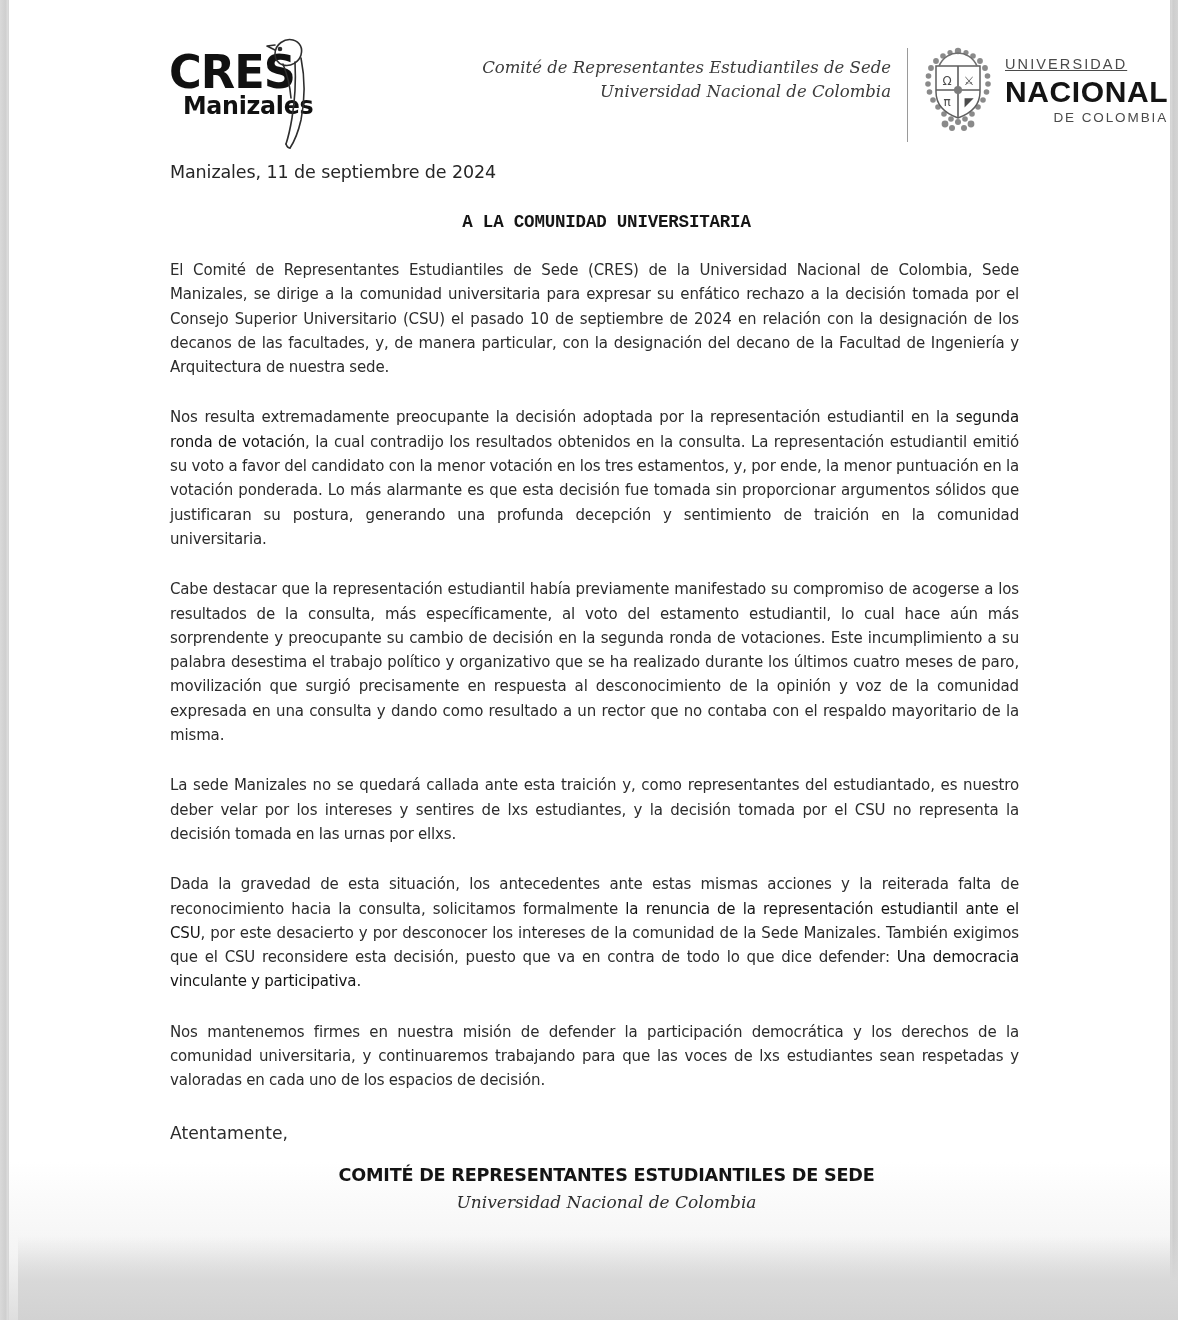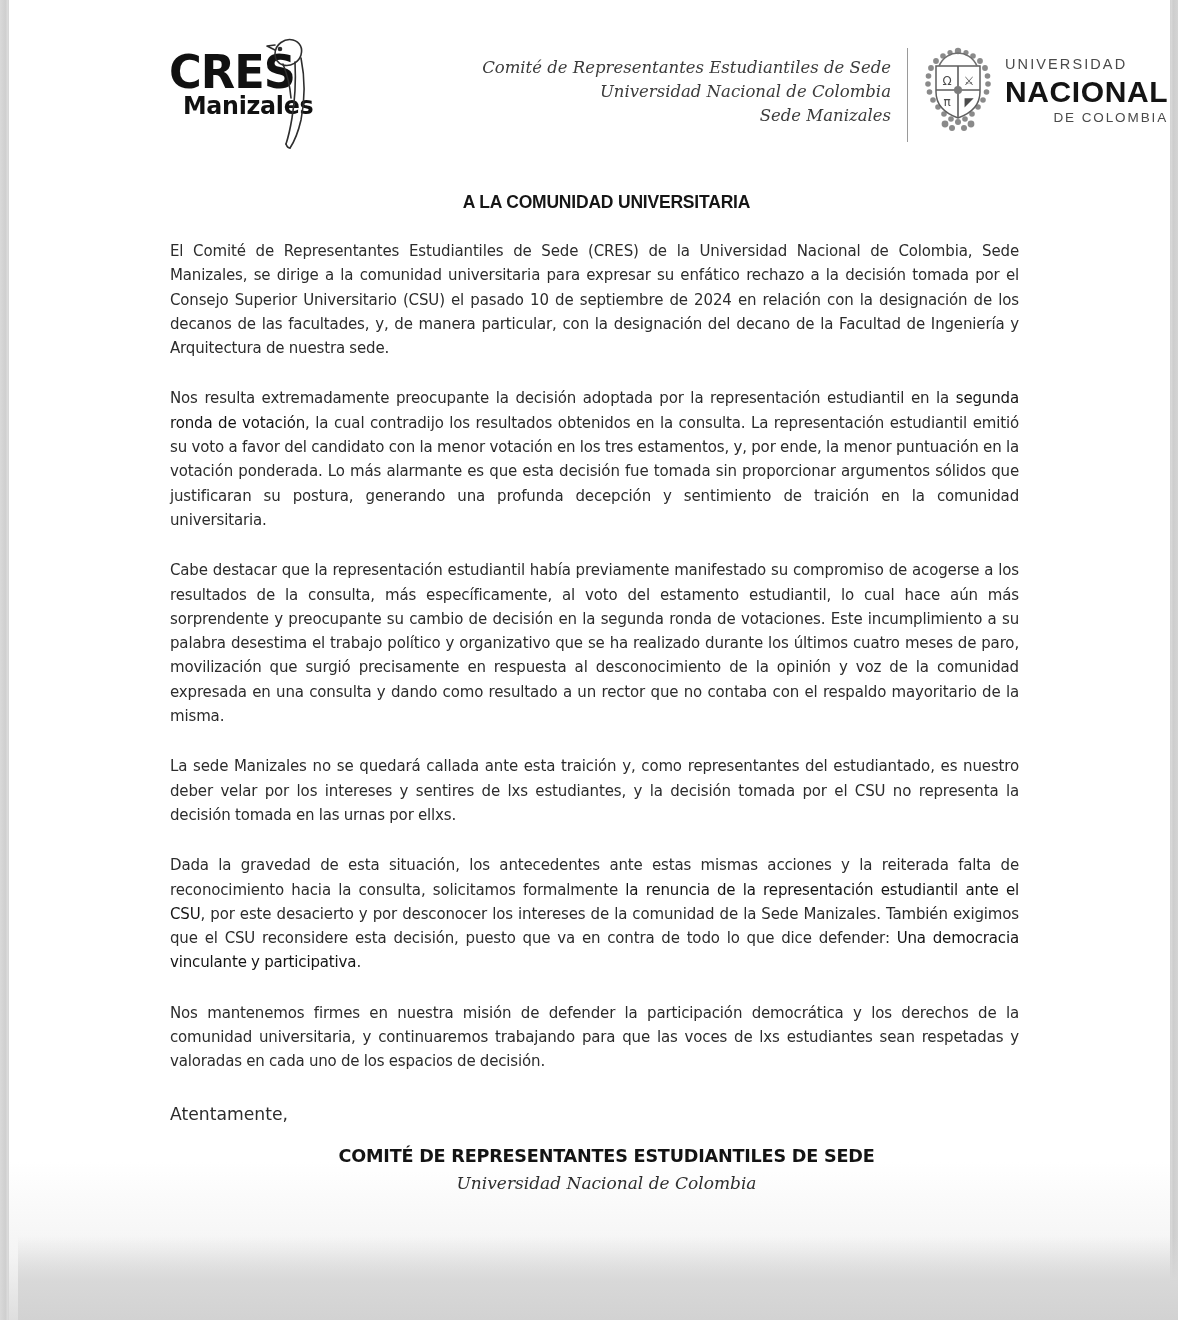--- a/index.html
+++ b/index.html
@@ -88,21 +88,21 @@
     position: absolute; left: 912px; top: 16px;
     width: 230px; height: 104px;
   }
   #un-shield { position: absolute; left: 0; top: 4px; }
   #un-text {
     position: absolute; left: 84px; top: 14px;
     color: #1b1b1b;
   }
   .un-l1 {
     font-family: "Liberation Sans", sans-serif;
-    font-size: 14.5px; letter-spacing: 2.1px; color: #4a4a4a; font-weight: normal;
+    font-size: 14.5px; letter-spacing: 2.1px; color: #4a4a4a; font-weight: normal; text-decoration: underline;
   }
   .un-l2 {
     font-family: "Liberation Sans", sans-serif;
     font-size: 30px; letter-spacing: 0.6px; font-weight: bold; color: #141414;
     line-height: 1.08; margin-top: 4px;
   }
   .un-l3 {
     font-family: "Liberation Sans", sans-serif;
     font-size: 13.5px; letter-spacing: 1.9px; color: #4a4a4a; margin-top: 2px; text-align: right;
   }
@@ -116,21 +116,21 @@
   }
   #date-line {
     font-family: "DejaVu Sans", sans-serif;
     font-size: 17.5px;
     color: #262626;
     letter-spacing: -0.1px;
   }
   #doc-title {
     margin-top: 30px;
     text-align: center;
-    font-family: Liberation Sans, sans-serif;
+    font-family: Liberation Mono, monospace;
     font-weight: bold;
     font-size: 17.5px;
     letter-spacing: -0.2px;
     color: #161616;
     padding-left: 24px;
   }
   .para {
     margin-top: 26px;
     text-align: justify;
     font-family: "DejaVu Sans", sans-serif;
@@ -191,21 +191,20 @@
             <path d="M21 110 C22 113, 24 114, 25 114"></path>
             <path d="M18 30 C22 40, 25 52, 26 64"></path>
           </g>
         </svg>
       </div>
     </div>
 
     <div id="header-center">
       <div>Comité de Representantes Estudiantiles de Sede</div>
       <div>Universidad Nacional de Colombia</div>
-      <div>Sede Manizales</div>
     </div>
 
     <div id="header-sep"></div>
 
     <div id="un-logo">
       <div id="un-shield">
         <svg width="74" height="88" viewBox="0 0 74 88">
           <g stroke="#6f6f6f" fill="none" stroke-width="1.1">
 
             <g fill="#8a8a8a" stroke="none">
@@ -256,20 +255,21 @@
       <div id="un-text">
         <div class="un-l1">UNIVERSIDAD</div>
         <div class="un-l2">NACIONAL</div>
         <div class="un-l3">DE COLOMBIA</div>
       </div>
     </div>
   </div>
 
   <div id="doc-body">
 
+    <div id="date-line">Manizales, 11 de septiembre de 2024</div>
 
     <div id="doc-title">A LA COMUNIDAD UNIVERSITARIA</div>
 
     <div class="para"><span>El Comité de Representantes Estudiantiles de Sede (CRES) de la Universidad Nacional de Colombia, Sede Manizales, se dirige a la comunidad universitaria para expresar su enfático rechazo a la decisión tomada por el Consejo Superior Universitario (CSU) el pasado 10 de septiembre de 2024 en relación con la designación de los decanos de las facultades, y, de manera particular, con la designación del decano de la Facultad de Ingeniería y Arquitectura de nuestra sede.</span></div>
     <div class="para"><span>Nos resulta extremadamente preocupante la decisión adoptada por la representación estudiantil en la </span><b>segunda ronda de votación</b><span>, la cual contradijo los resultados obtenidos en la consulta. La representación estudiantil emitió su voto a favor del candidato con la menor votación en los tres estamentos, y, por ende, la menor puntuación en la votación ponderada. Lo más alarmante es que esta decisión fue tomada sin proporcionar argumentos sólidos que justificaran su postura, generando una profunda decepción y sentimiento de traición en la comunidad universitaria.</span></div>
     <div class="para"><span>Cabe destacar que la representación estudiantil había previamente manifestado su compromiso de acogerse a los resultados de la consulta, más específicamente, al voto del estamento estudiantil, lo cual hace aún más sorprendente y preocupante su cambio de decisión en la segunda ronda de votaciones. Este incumplimiento a su palabra desestima el trabajo político y organizativo que se ha realizado durante los últimos cuatro meses de paro, movilización que surgió precisamente en respuesta al desconocimiento de la opinión y voz de la comunidad expresada en una consulta y dando como resultado a un rector que no contaba con el respaldo mayoritario de la misma.</span></div>
     <div class="para"><span>La sede Manizales no se quedará callada ante esta traición y, como representantes del estudiantado, es nuestro deber velar por los intereses y sentires de lxs estudiantes, y la decisión tomada por el CSU no representa la decisión tomada en las urnas por ellxs.</span></div>
     <div class="para"><span>Dada la gravedad de esta situación, los antecedentes ante estas mismas acciones y la reiterada falta de reconocimiento hacia la consulta, solicitamos formalmente </span><b>la renuncia de la representación estudiantil ante el CSU</b><span>, por este desacierto y por desconocer los intereses de la comunidad de la Sede Manizales. También exigimos que el CSU reconsidere esta decisión, puesto que va en contra de todo lo que dice defender: </span><b>Una democracia vinculante y participativa</b><span>.</span></div>
     <div class="para"><span>Nos mantenemos firmes en nuestra misión de defender la participación democrática y los derechos de la comunidad universitaria, y continuaremos trabajando para que las voces de lxs estudiantes sean respetadas y valoradas en cada uno de los espacios de decisión.</span></div>
 

